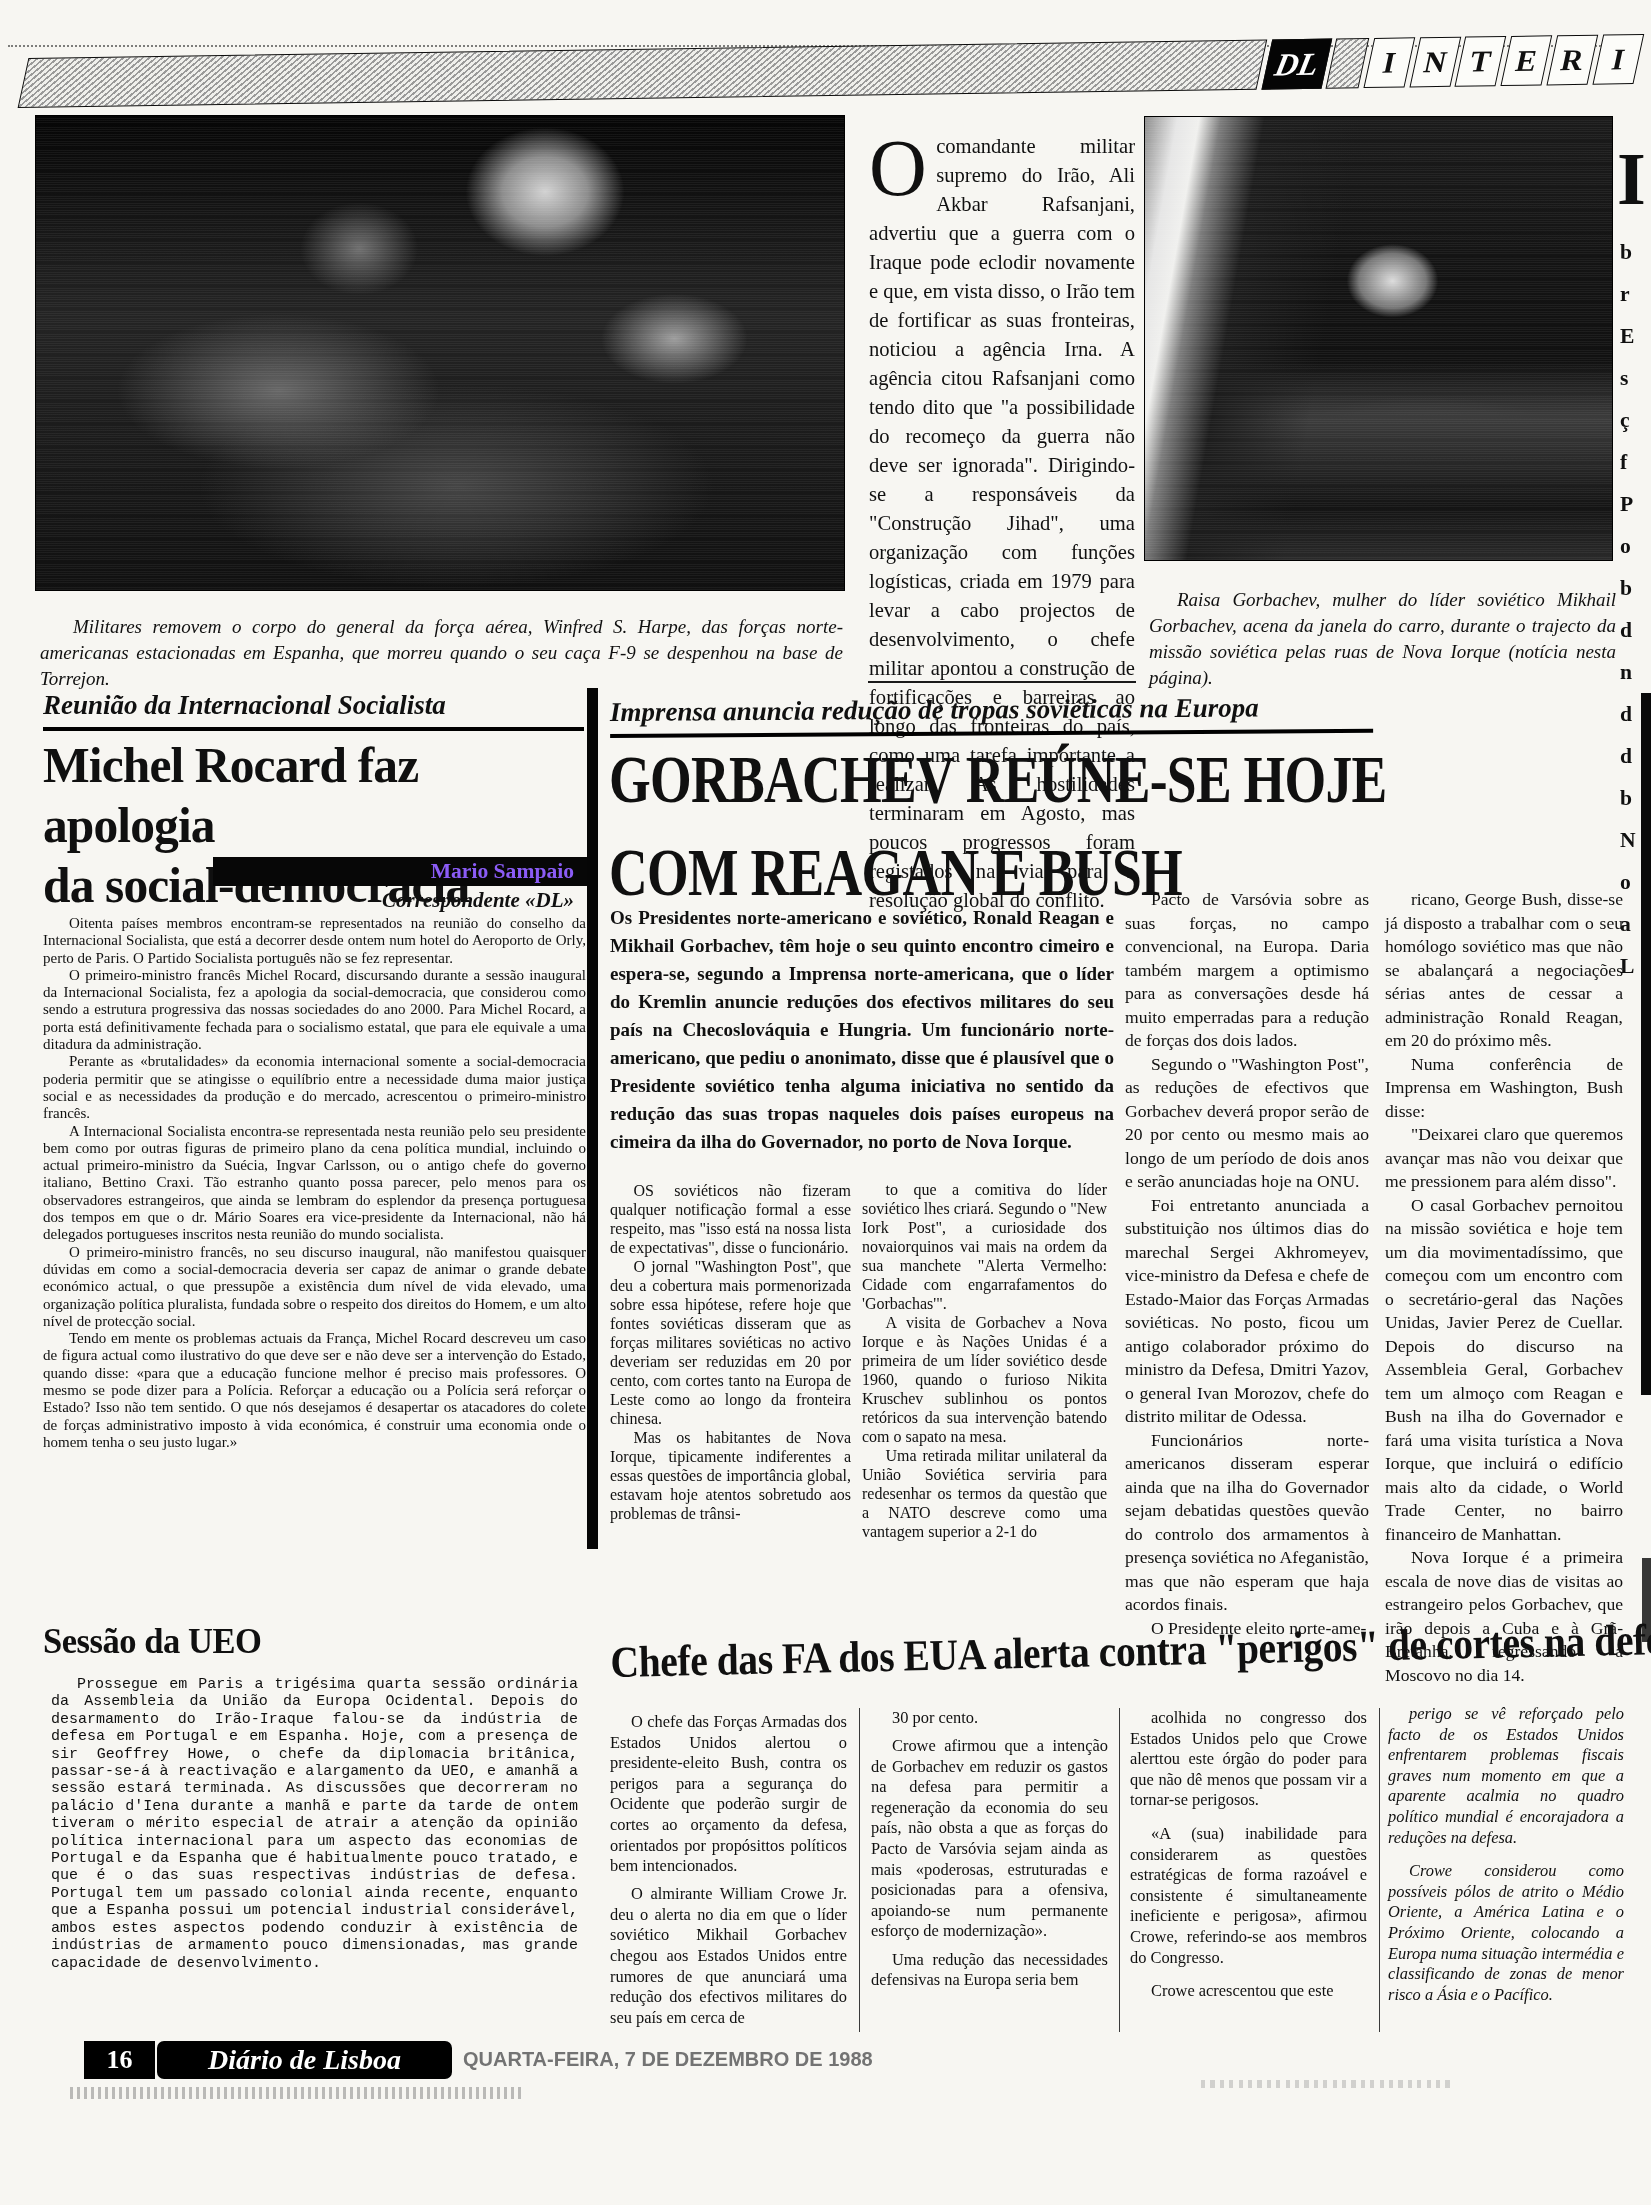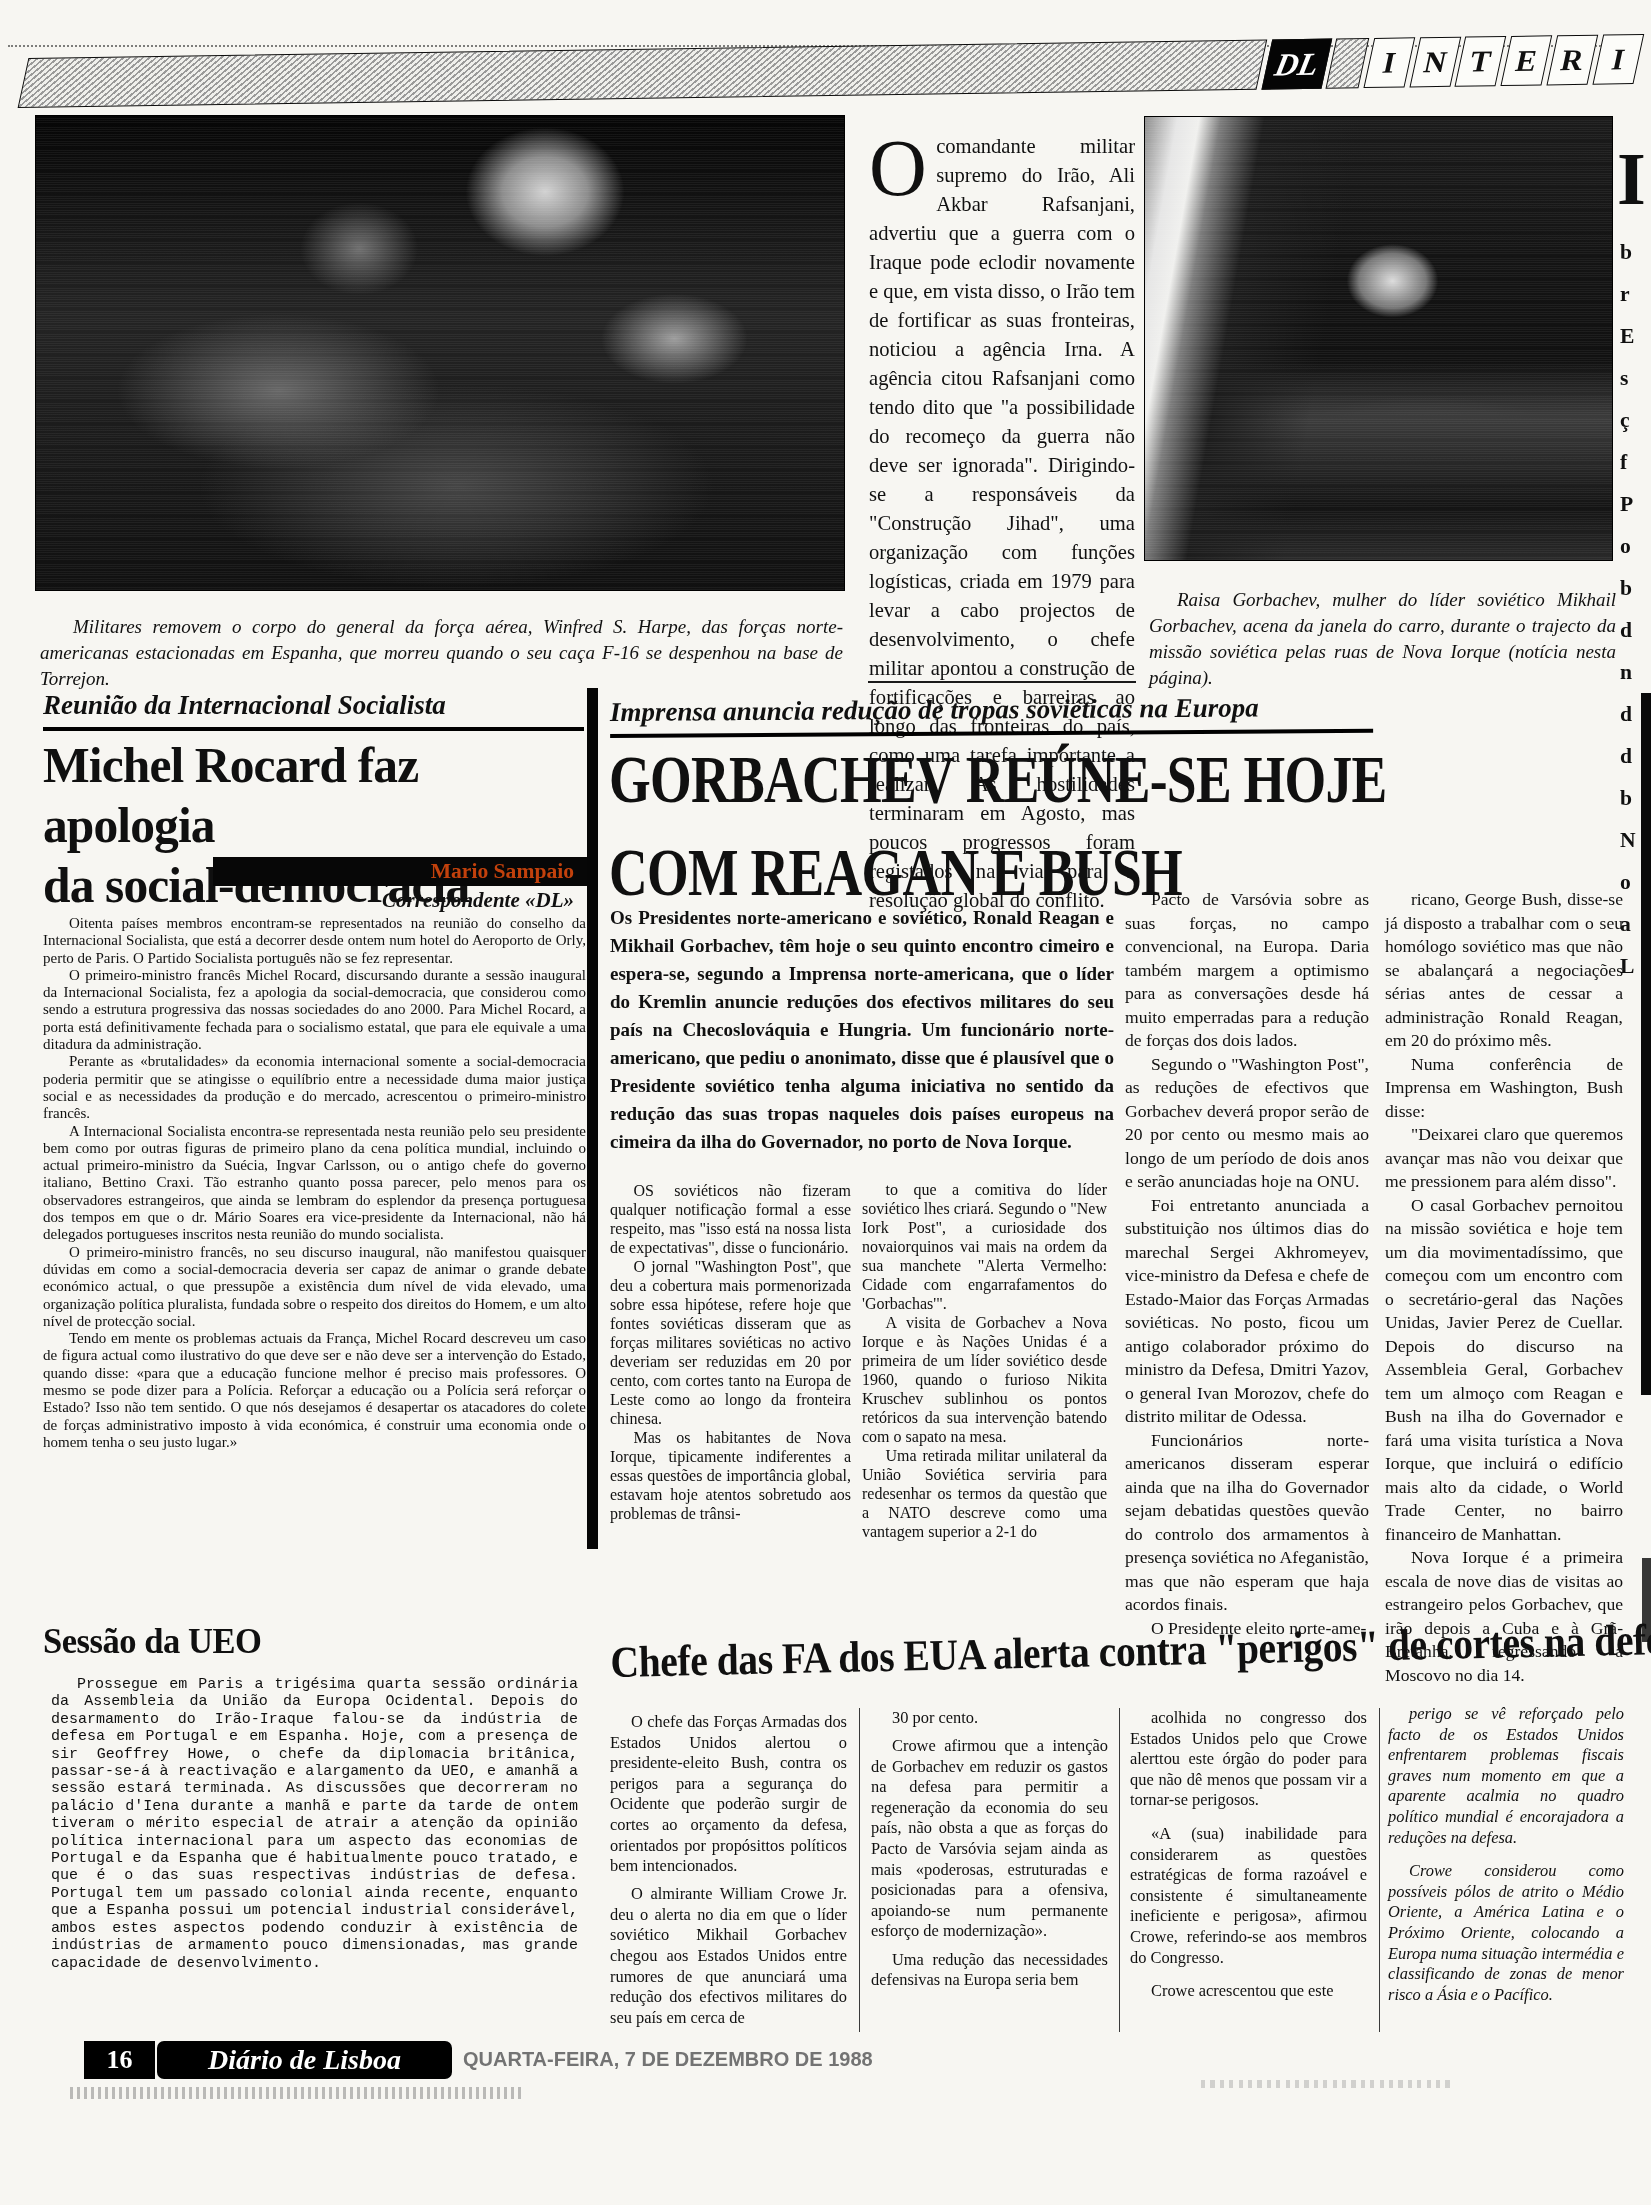--- a/index.html
+++ b/index.html
@@ -44,21 +44,21 @@
   .dropcap{float:left;font-size:80px;line-height:60px;padding:5.6px 9.4px 0 0;}
   .iran-rule{left:868px;top:681px;width:268px;border-top:2.3px solid #1a1a1a;}
   
   .kicker{font-style:italic;font-weight:bold;border-bottom:4.7px solid #000;padding-bottom:5.6px;}
   .r-kicker{left:43px;top:690px;width:541px;font-size:27px;}
   .s-kicker{left:610px;top:697px;width:763px;font-size:27px;transform:rotate(-0.4deg);transform-origin:left;}
   
   .v-bar{left:587px;top:688px;width:11.3px;height:861px;background:#060606;}
   .r-headline{left:43px;top:735px;width:554px;font-weight:bold;font-size:51px;line-height:60px;
               transform:scaleX(0.97);transform-origin:left top;letter-spacing:-0.9px;}
-  .r-byline-bar{left:213px;top:857px;width:374px;height:29px;background:#070707;color:#c2410c;
+  .r-byline-bar{left:213px;top:857px;width:374px;height:29px;background:#070707;color:#8b5cf6;
                 text-align:right;font-weight:bold;font-size:21.6px;line-height:29px;padding-right:13px;box-sizing:border-box;}
   .r-byline-role{left:213px;top:888px;width:361px;text-align:right;font-weight:bold;font-style:italic;font-size:21px;}
   .body-l{left:43px;top:915px;width:543px;font-size:15px;line-height:17.3px;text-align:justify;}
   .body-l p{margin:0;text-indent:26px;}
   .r-subhead{left:43px;top:1620px;font-weight:bold;font-size:36px;letter-spacing:-0.5px;transform:scaleX(0.96);transform-origin:left;}
   .r-ueo{left:43px;top:1668px;width:543px;font-size:15px;line-height:17.4px;text-align:justify;}
   .r-ueo p{margin:8px;text-indent:26px;font-family:Liberation Mono, monospace;}
   
   .s-headline{left:609px;top:733px;width:798px;font-weight:bold;font-size:67px;line-height:93px;letter-spacing:-0.9px;}
   .s-headline .hl{white-space:nowrap;transform:scaleX(0.8);transform-origin:left;display:block;}
@@ -127,21 +127,21 @@
         <span>R</span>
       </div>
     <div class="tile t-letter">
         <span>I</span>
       </div>
   </div>
 
   <div class="abs photo photo-left">
     <div class="grain" style="width:100%;height:100%;"></div>
   </div>
-  <p class="abs caption cap-left">Militares removem o corpo do general da força aérea, Winfred S. Harpe, das forças norte-americanas estacionadas em Espanha, que morreu quando o seu caça F-16 se despenhou na base de Torrejon.</p>
+  <p class="abs caption cap-left">Militares removem o corpo do general da força aérea, Winfred S. Harpe, das forças norte-americanas estacionadas em Espanha, que morreu quando o seu caça F-9 se despenhou na base de Torrejon.</p>
 
   <div class="abs iran">
     <span class="dropcap">O</span><span>comandante militar supremo do Irão, Ali Akbar Rafsanjani, advertiu que a guerra com o Iraque pode eclodir novamente e que, em vista disso, o Irão tem de fortificar as suas fronteiras, noticiou a agência Irna. A agência citou Rafsanjani como tendo dito que "a possibilidade do recomeço da guerra não deve ser ignorada". Dirigindo-se a responsáveis da "Construção Jihad", uma organização com funções logísticas, criada em 1979 para levar a cabo projectos de desenvolvimento, o chefe militar apontou a construção de fortificações e barreiras ao longo das fronteiras do país, como uma tarefa importante a realizar. As hostilidades terminaram em Agosto, mas poucos progressos foram registados na via para a resolução global do conflito.</span>
   </div>
   <div class="abs iran-rule"></div>
 
   <div class="abs photo photo-right">
     <div class="grain" style="width:100%;height:100%;"></div>
   </div>
   <p class="abs caption cap-right">Raisa Gorbachev, mulher do líder soviético Mikhail Gorbachev, acena da janela do carro, durante o trajecto da missão soviética pelas ruas de Nova Iorque (notícia nesta página).</p>

